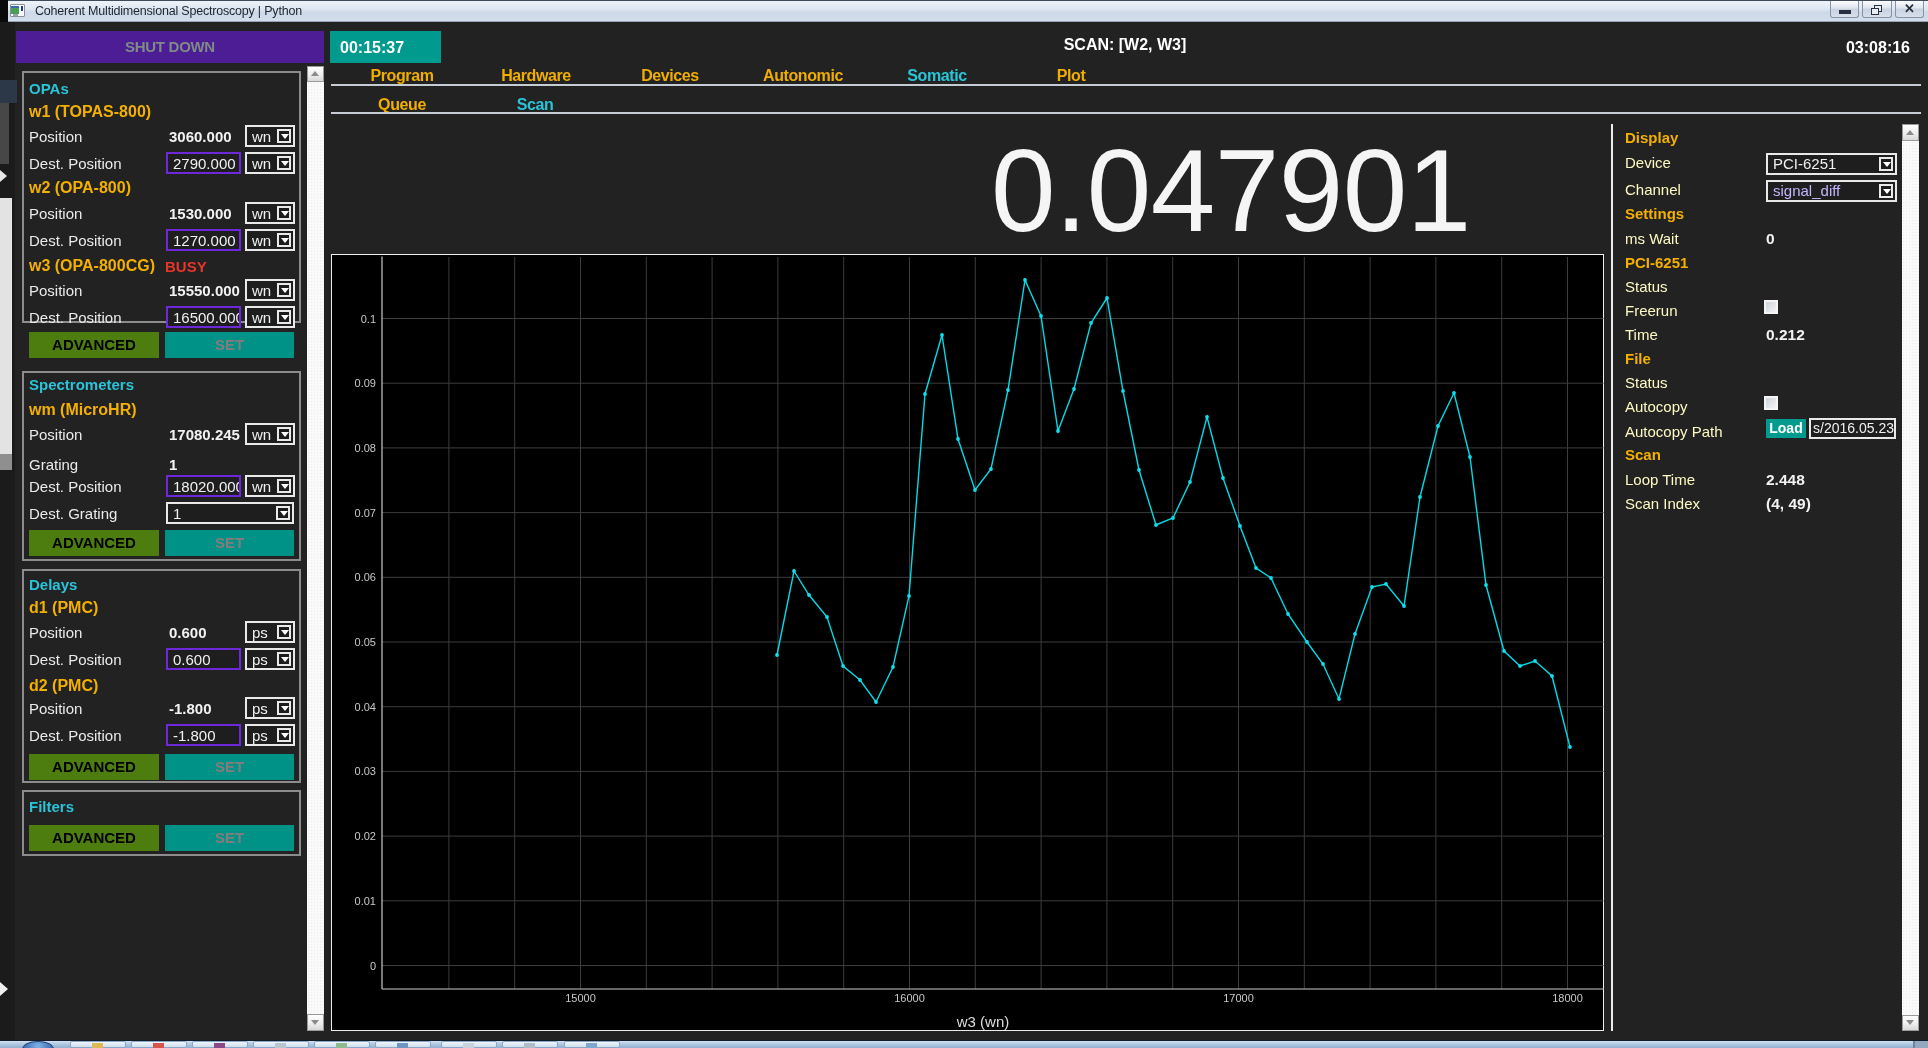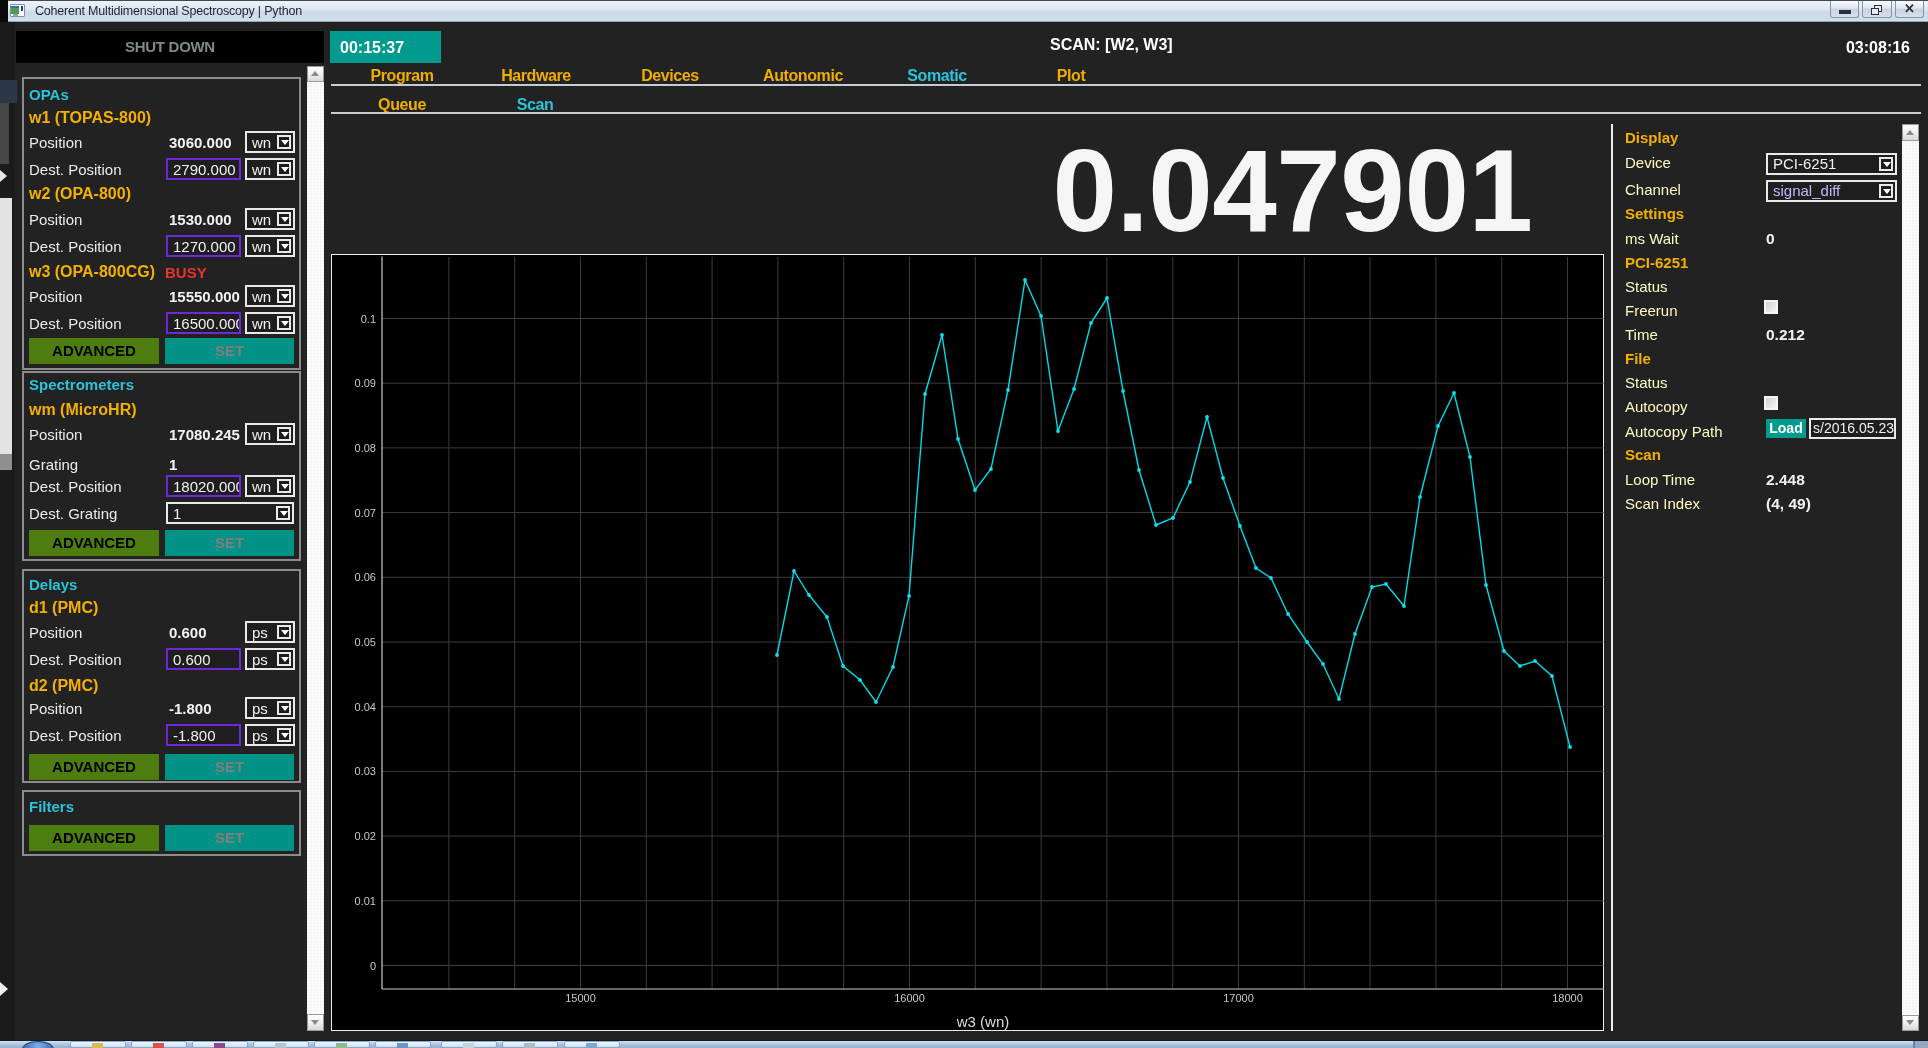--- a/index.html
+++ b/index.html
@@ -41,35 +41,35 @@
 <div class="abs" style="left:13px;top:14px;width:5px;height:2px;background:#9aa0a8"></div>
 <div class="abs" id="titletxt">Coherent Multidimensional Spectroscopy | Python</div>
 <div class="abs winbtn" style="left:1830px;width:29px">
     <div class="abs" style="left:8px;top:9px;width:12px;height:4px;background:#26303e"></div>
   </div>
 <div class="abs winbtn" style="left:1862px;width:30px">
     <div class="abs" style="left:11px;top:4px;width:8px;height:7px;border:1px solid #26303e;background:#e8edf4"></div>
     <div class="abs" style="left:8px;top:7px;width:8px;height:7px;border:1px solid #26303e;background:#e8edf4"></div>
   </div>
 <div class="abs winbtn" style="left:1895px;width:29px;color:#26303e;font-size:13px;font-weight:bold;text-align:center;line-height:15px">✕</div>
-<div class="abs" style="left:16px;top:31px;width:308px;height:32px;background:#000000;color:#7f8b86;font-weight:bold;font-size:15px;text-align:center;line-height:31px;letter-spacing:-0.3px">SHUT DOWN</div>
+<div class="abs" style="left:16px;top:31px;width:308px;height:32px;background:#4c1d95;color:#7f8b86;font-weight:bold;font-size:15px;text-align:center;line-height:31px;letter-spacing:-0.3px">SHUT DOWN</div>
 <div class="abs" style="left:330px;top:31px;width:111px;height:32px;background:#009b8e;color:#fff;font-weight:bold;font-size:16px;padding-left:10px;line-height:33px">00:15:37</div>
-<div class="abs" style="left:1050px;top:36px;width:150px;font-size:16px;font-weight:bold;color:#fff;">SCAN: [W2, W3]</div>
+<div class="abs" style="left:1050px;top:36px;width:150px;font-size:16px;font-weight:bold;color:#fff;text-align:center">SCAN: [W2, W3]</div>
 <div class="abs" style="left:1760px;top:39px;width:150px;font-size:16px;font-weight:bold;color:#fff;text-align:right">03:08:16</div>
 <div class="tab" style="left:335px;top:67px;color:#f0ae00">Program</div>
 <div class="tab" style="left:469px;top:67px;color:#f0ae00">Hardware</div>
 <div class="tab" style="left:603px;top:67px;color:#f0ae00">Devices</div>
 <div class="tab" style="left:736px;top:67px;color:#f0ae00">Autonomic</div>
 <div class="tab" style="left:870px;top:67px;color:#2ac4d9">Somatic</div>
 <div class="tab" style="left:1004px;top:67px;color:#f0ae00">Plot</div>
 <div class="abs" style="left:331px;top:84px;width:1590px;height:2px;background:#c6ccd3"></div>
 <div class="tab" style="left:335px;top:96px;color:#f0ae00">Queue</div>
 <div class="tab" style="left:468px;top:96px;color:#2ac4d9">Scan</div>
 <div class="abs" style="left:331px;top:112px;width:1590px;height:2px;background:#c6ccd3"></div>
-<div class="abs" style="left:991px;top:141px;width:603px;height:100px;font-size:116px;font-weight:bold;color:#f5f5f5;text-align:center;line-height:100px;letter-spacing:-0.5px">0.047901</div>
+<div class="abs" style="left:991px;top:141px;width:603px;height:100px;font-size:116px;font-weight:normal;color:#f5f5f5;text-align:left;line-height:100px;letter-spacing:-0.5px">0.047901</div>
 <div class="abs" style="left:331px;top:254px;width:1273px;height:777px;background:#000;border:1px solid #ededed"><svg width="1273" height="777">
 <line x1="116.9" y1="2" x2="116.9" y2="734" stroke="#3c3c3c" stroke-width="1"></line>
 <line x1="182.7" y1="2" x2="182.7" y2="734" stroke="#3c3c3c" stroke-width="1"></line>
 <line x1="248.5" y1="2" x2="248.5" y2="734" stroke="#3c3c3c" stroke-width="1"></line>
 <line x1="314.3" y1="2" x2="314.3" y2="734" stroke="#3c3c3c" stroke-width="1"></line>
 <line x1="380.1" y1="2" x2="380.1" y2="734" stroke="#3c3c3c" stroke-width="1"></line>
 <line x1="445.9" y1="2" x2="445.9" y2="734" stroke="#3c3c3c" stroke-width="1"></line>
 <line x1="511.7" y1="2" x2="511.7" y2="734" stroke="#3c3c3c" stroke-width="1"></line>
 <line x1="577.5" y1="2" x2="577.5" y2="734" stroke="#3c3c3c" stroke-width="1"></line>
 <line x1="643.3" y1="2" x2="643.3" y2="734" stroke="#3c3c3c" stroke-width="1"></line>
@@ -156,21 +156,21 @@
 <circle cx="1122" cy="138" r="1.9" fill="#0fe0ec"></circle>
 <circle cx="1138" cy="202" r="1.9" fill="#0fe0ec"></circle>
 <circle cx="1154" cy="330" r="1.9" fill="#0fe0ec"></circle>
 <circle cx="1172" cy="396" r="1.9" fill="#0fe0ec"></circle>
 <circle cx="1188" cy="411" r="1.9" fill="#0fe0ec"></circle>
 <circle cx="1203" cy="406" r="1.9" fill="#0fe0ec"></circle>
 <circle cx="1220" cy="421" r="1.9" fill="#0fe0ec"></circle>
 <circle cx="1238" cy="492" r="1.9" fill="#0fe0ec"></circle>
 </svg></div>
 <div class="abs" style="left:1611px;top:124px;width:2px;height:907px;background:#ececec"></div>
-<div class="panel" style="top:77px;height:293px">
+<div class="panel" style="top:71px;height:252px">
 <div class="cyh" style="top:7px">OPAs</div>
 <div class="goh" style="top:30px">w1 (TOPAS-800)</div>
 <div class="lbl" style="top:55px">Position</div>
 <div class="val" style="top:55px;width:76px">3060.000</div>
 <div class="dd" style="top:52px">wn<div class="dda"></div></div>
 <div class="lbl" style="top:82px">Dest. Position</div>
 <div class="inp" style="top:79px">2790.000</div>
 <div class="dd" style="top:79px">wn<div class="dda"></div></div>
 <div class="goh" style="top:106px">w2 (OPA-800)</div>
 <div class="lbl" style="top:132px">Position</div>

